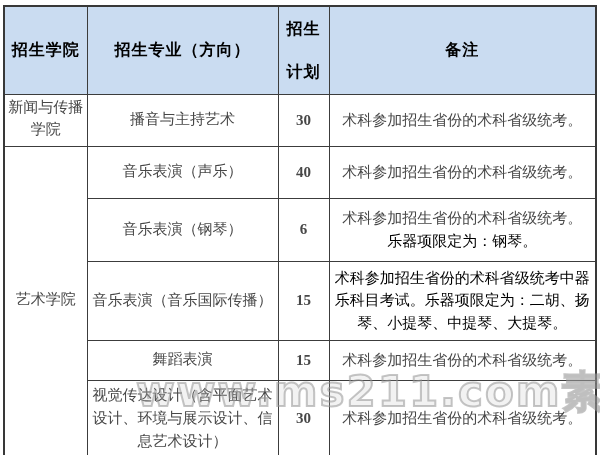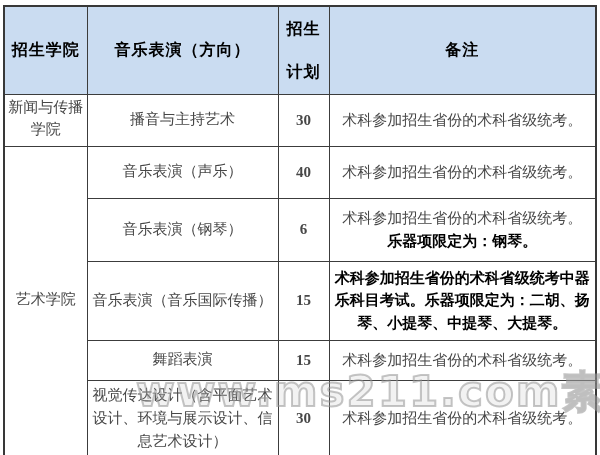--- a/index.html
+++ b/index.html
@@ -45,21 +45,21 @@
   .r4       { height: 79px; }
   .r5       { height: 40px; }
   .r6       { height: 72px; margin-top: 7px; }
   .plan-head span { display: block; line-height: 1.2; }
   .plan-head span + span { margin-top: 24px; }
   .college-cell { font-size: 15px; line-height: 1.5; padding: 2px 6px; font-family: Liberation Mono, monospace; }
   .major-cell   { line-height: 1.55; padding: 2px 4px; }
   .plan-cell    { font-size: 15px; font-weight: bold; }
   .remark-cell  { text-align: left; padding: 3px 2px 3px 5px; }
   .rline  { display: block; line-height: 1.5; }
-  .rbold  { display: block; line-height: 1.5; font-weight: bold; color: #000000; }
+  .rbold  { display: block; line-height: 1.5; font-weight: normal; color: #000000; }
   .rbold:empty, .rline:empty { display: none; }
   .watermark {
     position: absolute;
     left: 136px;
     top: 364px;
     font-family: "DejaVu Sans", sans-serif;
     font-size: 42px;
     font-weight: bold;
     letter-spacing: 2px;
     white-space: nowrap;
@@ -75,21 +75,21 @@
   <table class="tbl">
     <colgroup>
       <col style="width:83px">
       <col style="width:191px">
       <col style="width:51px">
       <col style="width:267px">
     </colgroup>
     <tbody>
         <tr class="hrow">
       <th>招生学院</th>
-      <th>音乐表演（方向）</th>
+      <th>招生专业（方向）</th>
       <th class="plan-head">
         <span>招生</span>
         <span>计划</span>
       </th>
       <th>备注</th>
     </tr>
 
     <tr class="r1">
       <td class="college-cell">新闻与传播学院</td>
       <td class="major-cell">播音与主持艺术</td>

